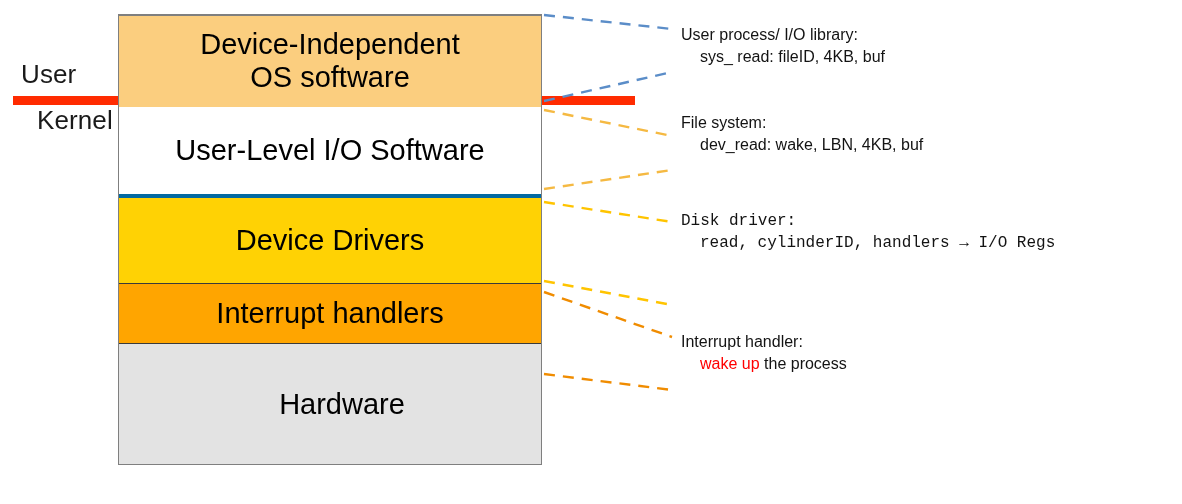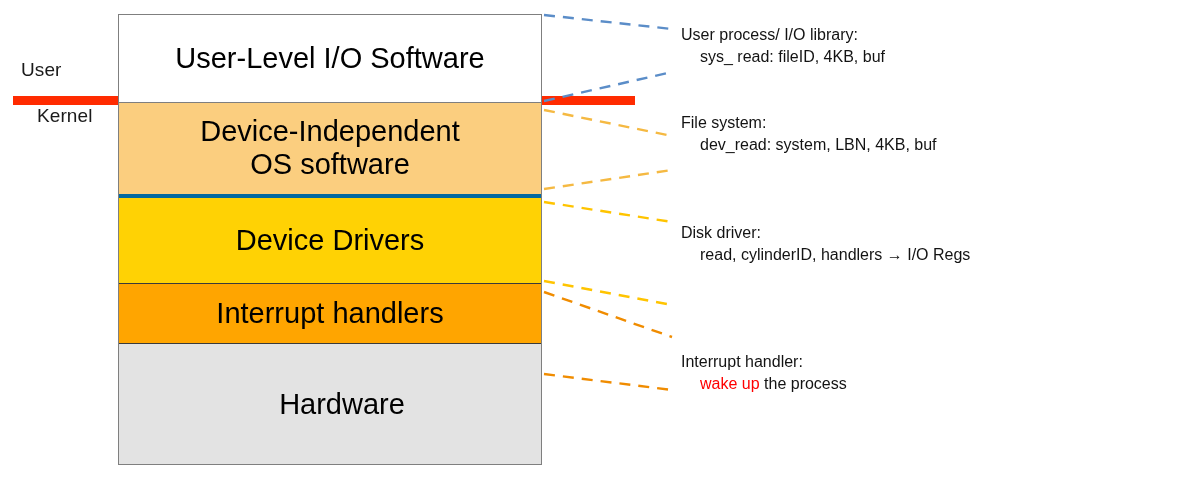--- a/index.html
+++ b/index.html
@@ -13,21 +13,21 @@
     position: relative;
     overflow: hidden;
     font-family: "Liberation Sans", sans-serif;
     -webkit-font-smoothing: antialiased;
   }
 
   
   .mode-label {
     position: absolute;
     font-family: "Liberation Sans", sans-serif;
-    font-size: 19px;
+    font-size: 26px;
     color: #1a1a1a;
     white-space: nowrap;
     letter-spacing: 0.1px;
   }
   #mode-user   { left: 21px; top: 59px; }
   #mode-kernel { left: 21px; top: 105px; margin-left: 16px; }
 
   
   #kernel-divider {
     position: absolute;
@@ -85,43 +85,43 @@
     font-size: 16px;
     color: #131313;
     white-space: nowrap;
     line-height: 1.38;
   }
   .note .sub { display: block; padding-left: 19px; }
   .red { color: #FF0000; }
 
   #note-user   { left: 681px; top: 24px; }
   #note-fs     { left: 681px; top: 112px; }
-  #note-driver { left: 681px; top: 222px; }
-  #note-irq    { left: 681px; top: 351px; }
+  #note-driver { left: 681px; top: 210px; font-family: Liberation Mono, monospace; }
+  #note-irq    { left: 681px; top: 331px; }
 </style>
 </head>
 <body>
 
 <div id="mode-user" class="mode-label">User</div>
 
 <div id="mode-kernel" class="mode-label">Kernel</div>
 
 <div id="kernel-divider"></div>
 
 <div id="io-stack">
 
-  <div class="layer layer-user">
-    <span class="layer-text">User-Level I/O Software</span>
-  </div>
-
   <div class="layer layer-dios">
     <span class="layer-text">
       <span>Device-Independent</span><br>
       <span>OS software</span>
     </span>
+  </div>
+
+  <div class="layer layer-user">
+    <span class="layer-text">User-Level I/O Software</span>
   </div>
 
   <div class="layer layer-drivers">
     <span class="layer-text">Device Drivers</span>
   </div>
 
   <div class="layer layer-irq">
     <span class="layer-text">Interrupt handlers</span>
   </div>
 
@@ -146,21 +146,21 @@
   <line x1="544" y1="374" x2="672" y2="390" stroke="#F08C00" stroke-width="2.4" stroke-dasharray="11 8"></line>
 </svg>
 
 <div id="note-user" class="note">
   <span>User process/ I/O library:</span>
   <span class="sub">sys_ read: fileID, 4KB, buf</span>
 </div>
 
 <div id="note-fs" class="note">
   <span>File system:</span>
-  <span class="sub">dev_read: system, LBN, 4KB, buf</span>
+  <span class="sub">dev_read: wake, LBN, 4KB, buf</span>
 </div>
 
 <div id="note-driver" class="note">
   <span>Disk driver:</span>
   <span class="sub">read, cylinderID, handlers → I/O Regs</span>
 </div>
 
 <div id="note-irq" class="note">
   <span>Interrupt handler:</span>
   <span class="sub"><span class="red">wake up</span><span> the process</span></span>

